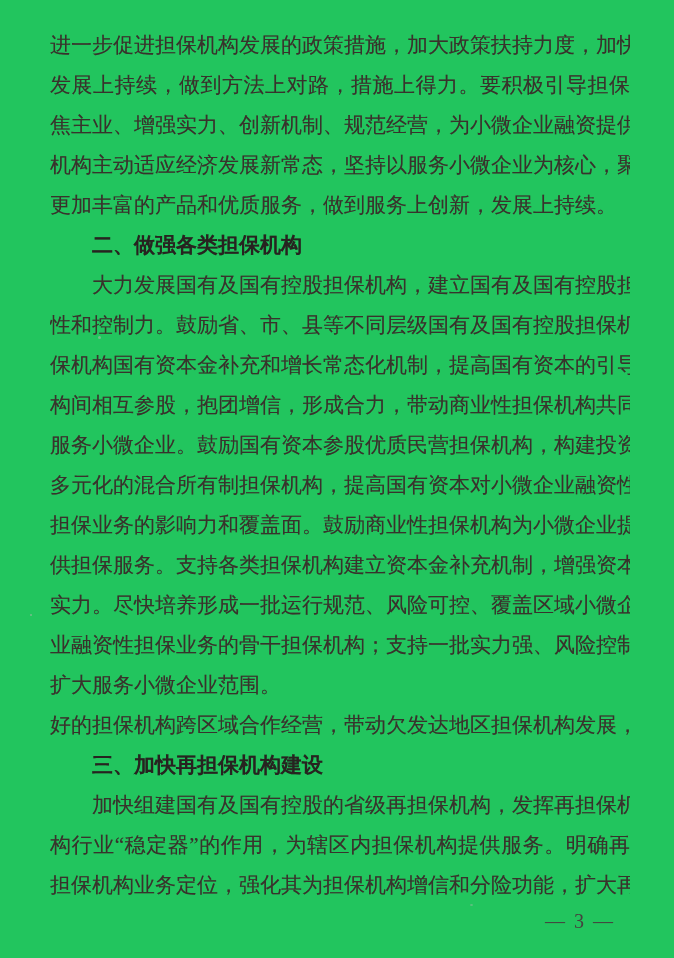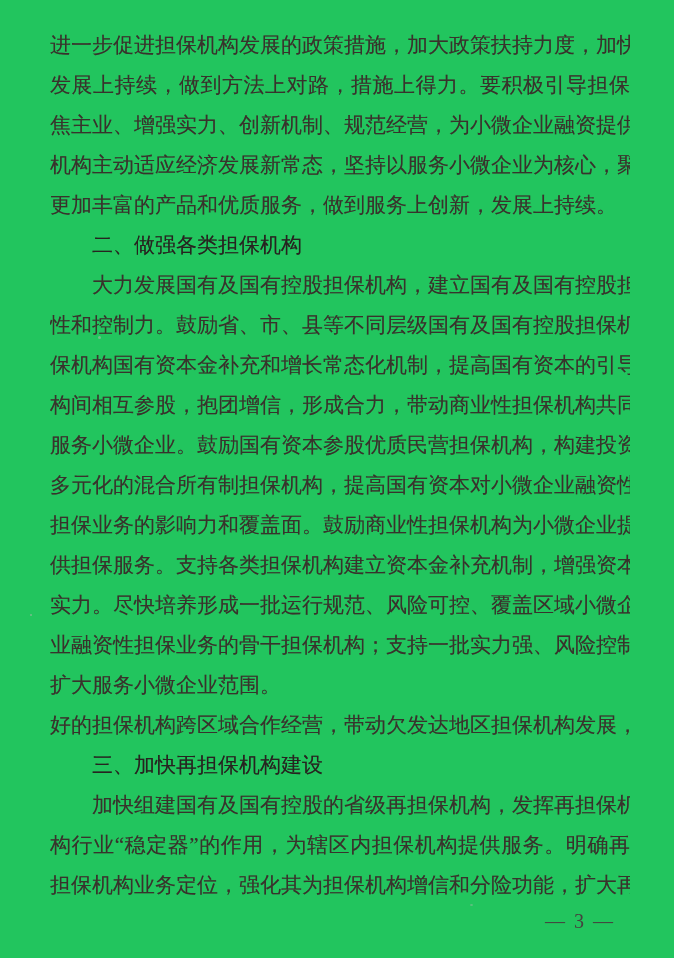--- a/index.html
+++ b/index.html
@@ -37,21 +37,21 @@
   }
   .line.last {
     text-align: center;
     text-align-last: left;
   }
   .line.first-indent {
     text-indent: 42px;
   }
   .heading {
     font-family: "Liberation Sans", "DejaVu Sans", sans-serif;
-    font-weight: 400;
+    font-weight: 700;
     font-size: 21px;
     line-height: 40px;
     height: 40px;
     padding-left: 42px;
     color: #272320;
     text-shadow: 0 0 0.5px rgba(40, 36, 30, 0.5);
     text-align: left;
     text-align-last: left;
   }
   .page-number {

